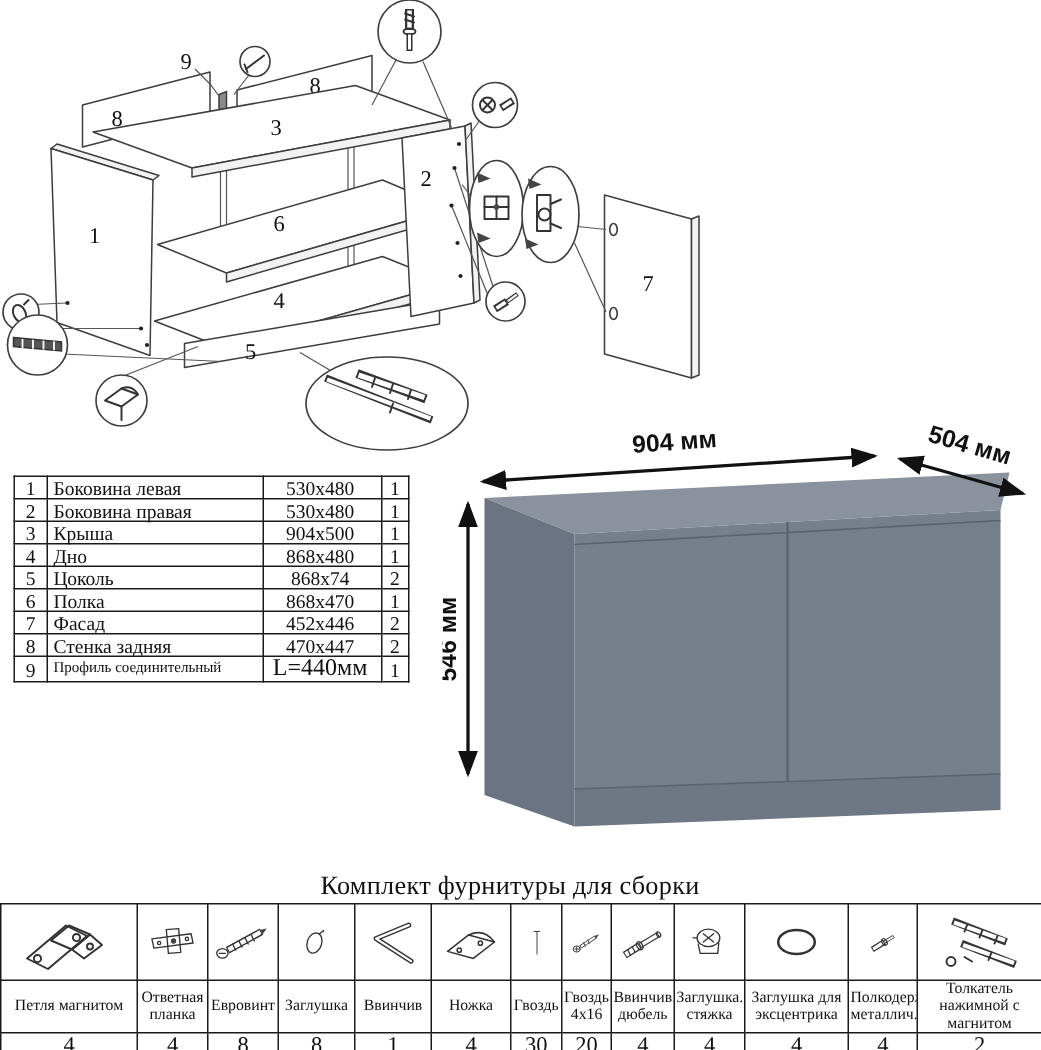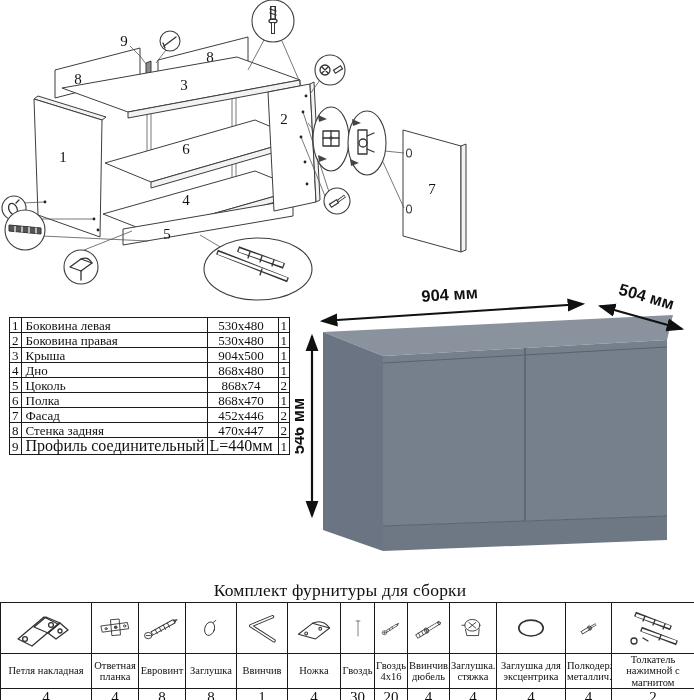--- a/index.html
+++ b/index.html
@@ -21,21 +21,21 @@
           fill:#111;text-anchor:middle;}
   .seam{stroke:#59626e;fill:none;}
   
   table{border-collapse:collapse;position:absolute;color:#111;}
   .parts{left:9px;top:317px;width:264px;font-size:13px;}
   .parts td{border:1px solid #1a1a1a;height:14px;padding:0 2px;line-height:1;}
   .parts .num{text-align:center;width:22px;}
   .parts .name{width:151px;white-space:nowrap;padding-left:4px;}
   .parts .size{width:74px;text-align:center;padding-right:5px;}
   .parts .qty{width:17px;text-align:center;}
-  .parts tr:last-child .name{font-size:16px;font-family:Liberation Serif, serif;}
+  .parts tr:last-child .name{font-size:10px;font-family:Liberation Serif, serif;}
   .parts tr:last-child .size{font-size:16px;}
   
   .kit-title{position:absolute;left:0;top:580px;width:650px;text-align:center;
              font-size:17.5px;letter-spacing:.2px;padding-left:15px;}
   .kit{left:0;top:602px;width:694px;table-layout:fixed;font-size:10.5px;}
   .kit td{border:1px solid #1a1a1a;text-align:center;vertical-align:middle;
           padding:0 1px;overflow:hidden;}
   .kit .icon-cell{height:50px;}
   .kit .icon-cell svg{position:static;display:block;margin:0 auto;}
   .kit .label-cell{height:24px;line-height:1.08;}
@@ -437,21 +437,21 @@
             <line class="hw" x1="44" y1="19" x2="42" y2="24"></line>
             <line x1="20" y1="24" x2="56" y2="38" stroke="#333" stroke-width="5"></line>
             <line x1="21" y1="25" x2="55" y2="37" stroke="#fff" stroke-width="2.8"></line>
             <line class="hw" x1="40" y1="30" x2="38" y2="35"></line>
             <circle class="hw" cx="13" cy="36" r="3"></circle>
             <line class="hw" x1="22" y1="33" x2="27" y2="36" stroke-width="2"></line>
           </svg>
         </td>
       </tr>
       <tr>
-        <td class="label-cell">Петля накладная</td>
+        <td class="label-cell">Петля магнитом</td>
         <td class="label-cell">Ответная планка</td>
         <td class="label-cell">Евровинт</td>
         <td class="label-cell">Заглушка</td>
         <td class="label-cell">Ввинчив</td>
         <td class="label-cell">Ножка</td>
         <td class="label-cell">Гвоздь</td>
         <td class="label-cell">Гвоздь 4x16</td>
         <td class="label-cell">Ввинчив. дюбель</td>
         <td class="label-cell">Заглушка. стяжка</td>
         <td class="label-cell">Заглушка для эксцентрика</td>

